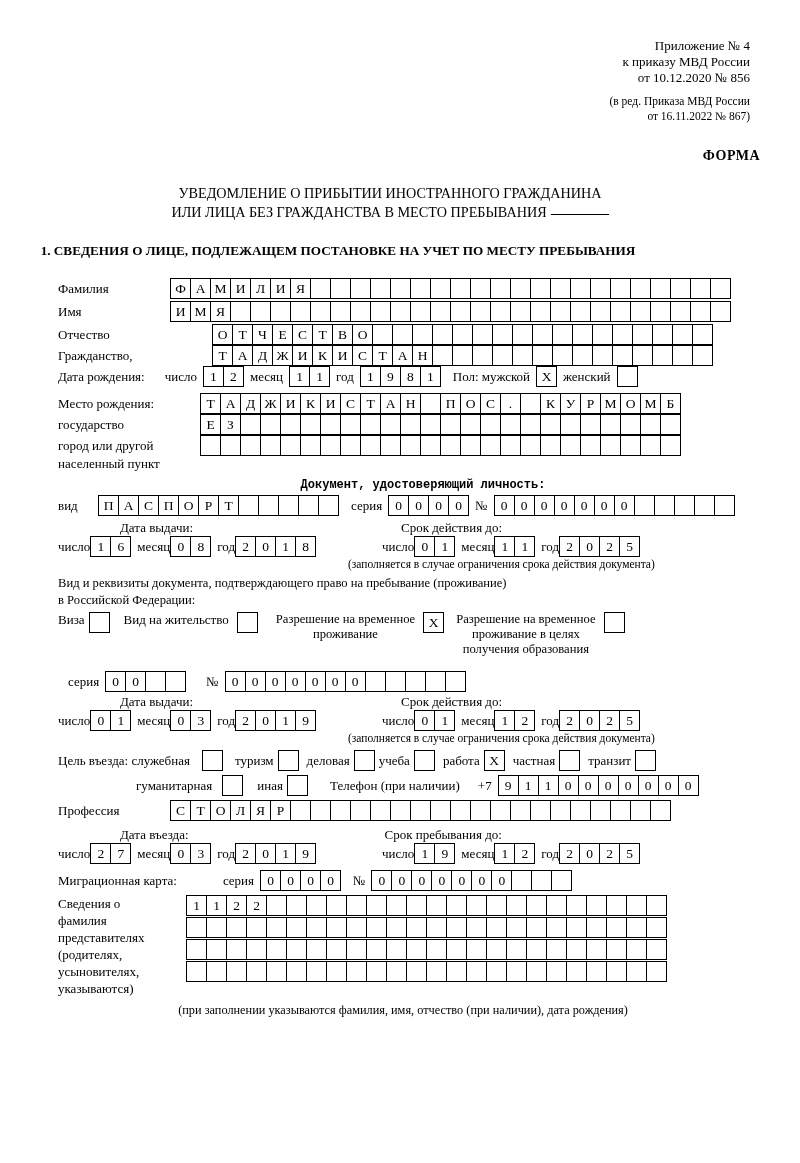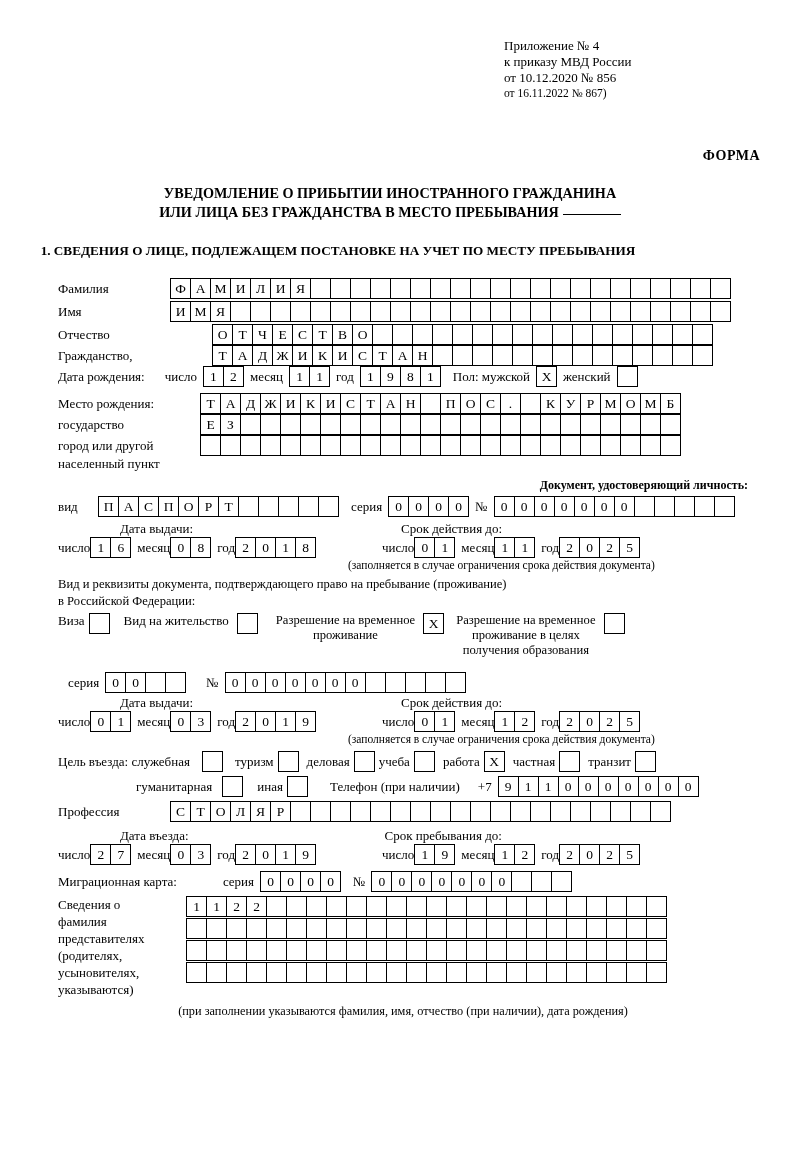--- a/index.html
+++ b/index.html
@@ -18,46 +18,46 @@
   .page {
     position: relative;
     width: 800px;
     height: 1163px;
     padding: 0;
     box-sizing: border-box;
   }
   .header-block {
     position: absolute;
     top: 38px;
-    right: 36px;
+    right: 50px;
     width: 260px;
     font-size: 13px;
     line-height: 16px;
-    text-align: left;
+    text-align: right;
   }
   .header-block .small {
     font-size: 11.5px;
     line-height: 15px;
     margin-top: 8px;
   }
   .forma {
     position: absolute;
     top: 148px;
     right: 40px;
     font-weight: bold;
     font-size: 14px;
     letter-spacing: 0.5px;
   }
   .title {
     position: absolute;
     top: 184px;
     left: 0;
     width: 780px;
     text-align: center;
-    font-weight: bold;
+    font-weight: normal;
     font-size: 14.2px;
     line-height: 19px;
   }
   .title .tail {
     display: inline-block;
     border-bottom: 1px solid #000;
     width: 58px;
     margin-left: 4px;
     vertical-align: 2px;
   }
@@ -102,24 +102,25 @@
     line-height: 20px;
     font-family: "Liberation Serif", serif;
     box-sizing: border-box;
     background: #fff;
   }
   .bx.first { margin-left: 0; }
   .gap { width: 6px; }
   .gap2 { width: 12px; }
   .gap3 { width: 20px; }
   .center-note {
-    text-align: right;
+    text-align: center;
     font-weight: bold;
     font-size: 12px;
     margin: 6px 0 3px 0;
+    font-family: Liberation Mono, monospace;
   }
   .note-right {
     font-size: 11.5px;
     text-align: left;
   }
   .para {
     font-size: 12.6px;
     margin: 5px 0 2px 0;
   }
   .single-box {
@@ -177,20 +178,21 @@
 </style>
 </head>
 <body>
 
 <div class="page">
 
   <div class="header-block">
     <div>Приложение № 4</div>
     <div>к приказу МВД России</div>
     <div>от 10.12.2020 № 856</div>
+    <div class="small">(в ред. Приказа МВД России</div>
     <div class="small" style="margin-top:0">от 16.11.2022 № 867)</div>
   </div>
 
   <div class="forma">ФОРМА</div>
 
   <div class="title">
     <div>УВЕДОМЛЕНИЕ О ПРИБЫТИИ ИНОСТРАННОГО ГРАЖДАНИНА</div>
     <div style="display:inline-block">
       <span>ИЛИ ЛИЦА БЕЗ ГРАЖДАНСТВА В МЕСТО ПРЕБЫВАНИЯ</span><span class="tail"></span>
     </div>

